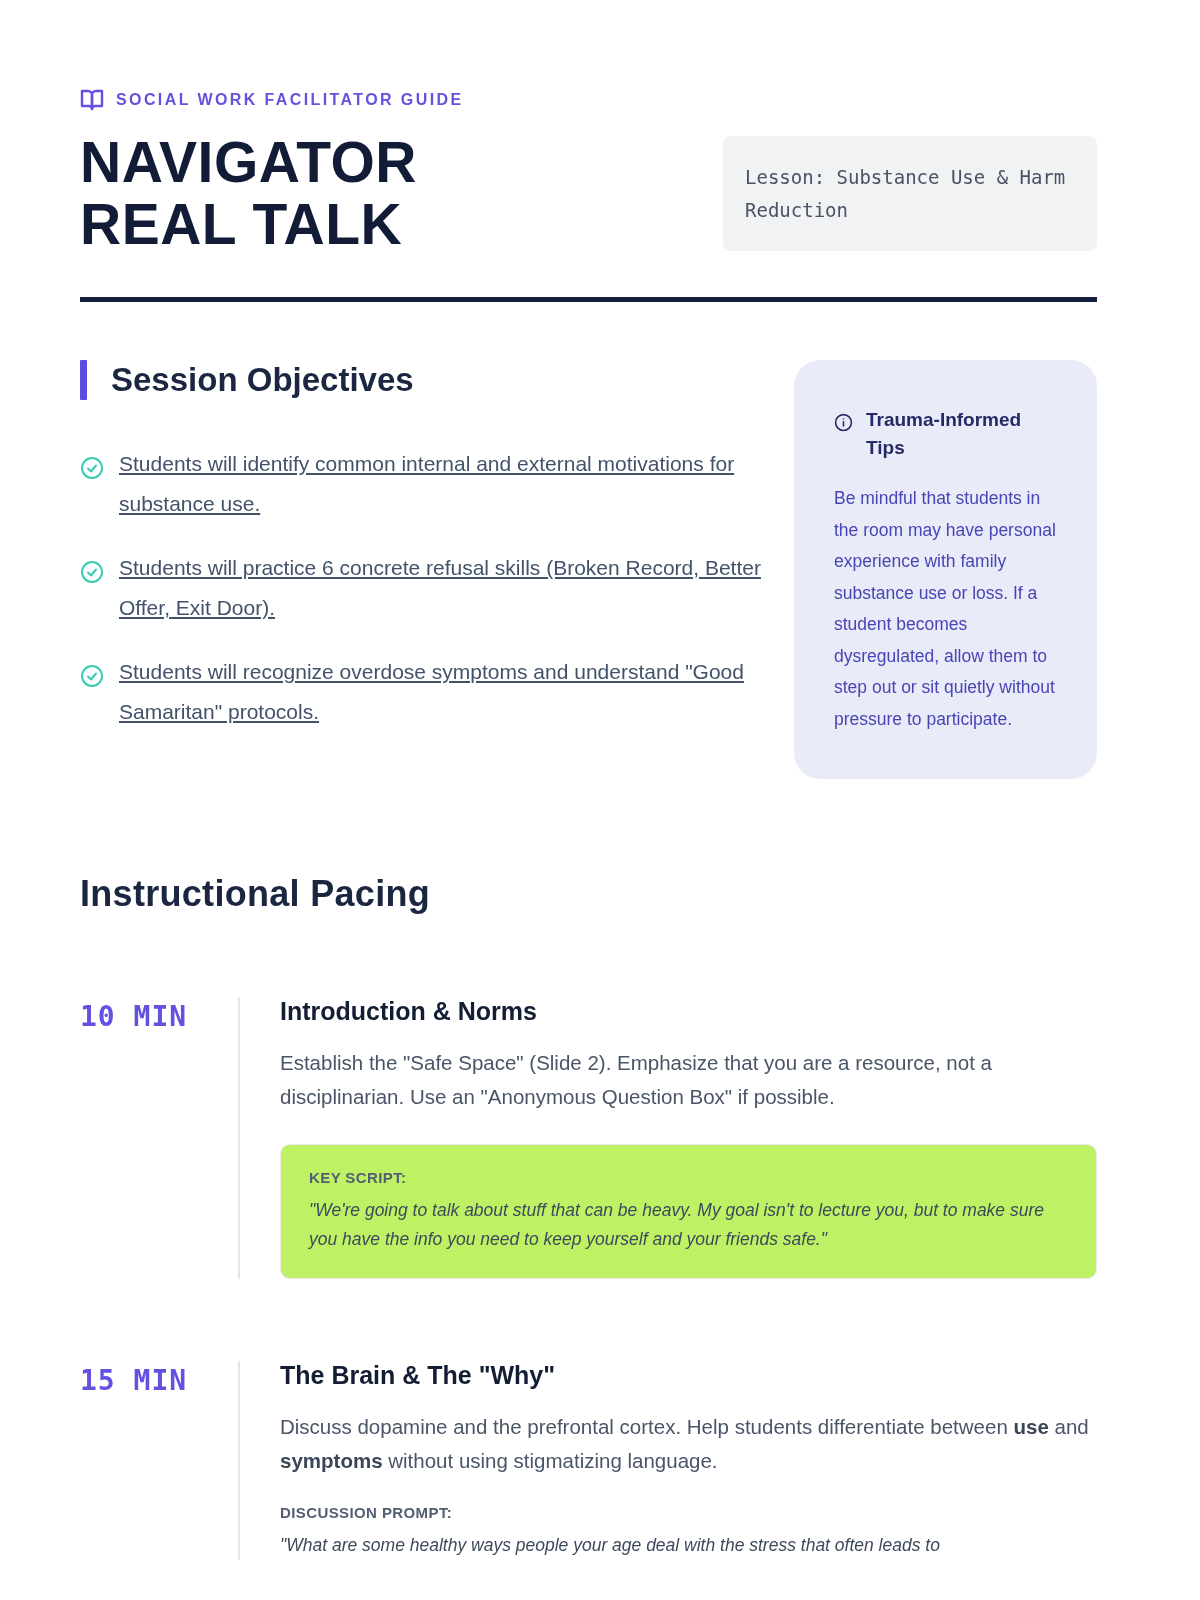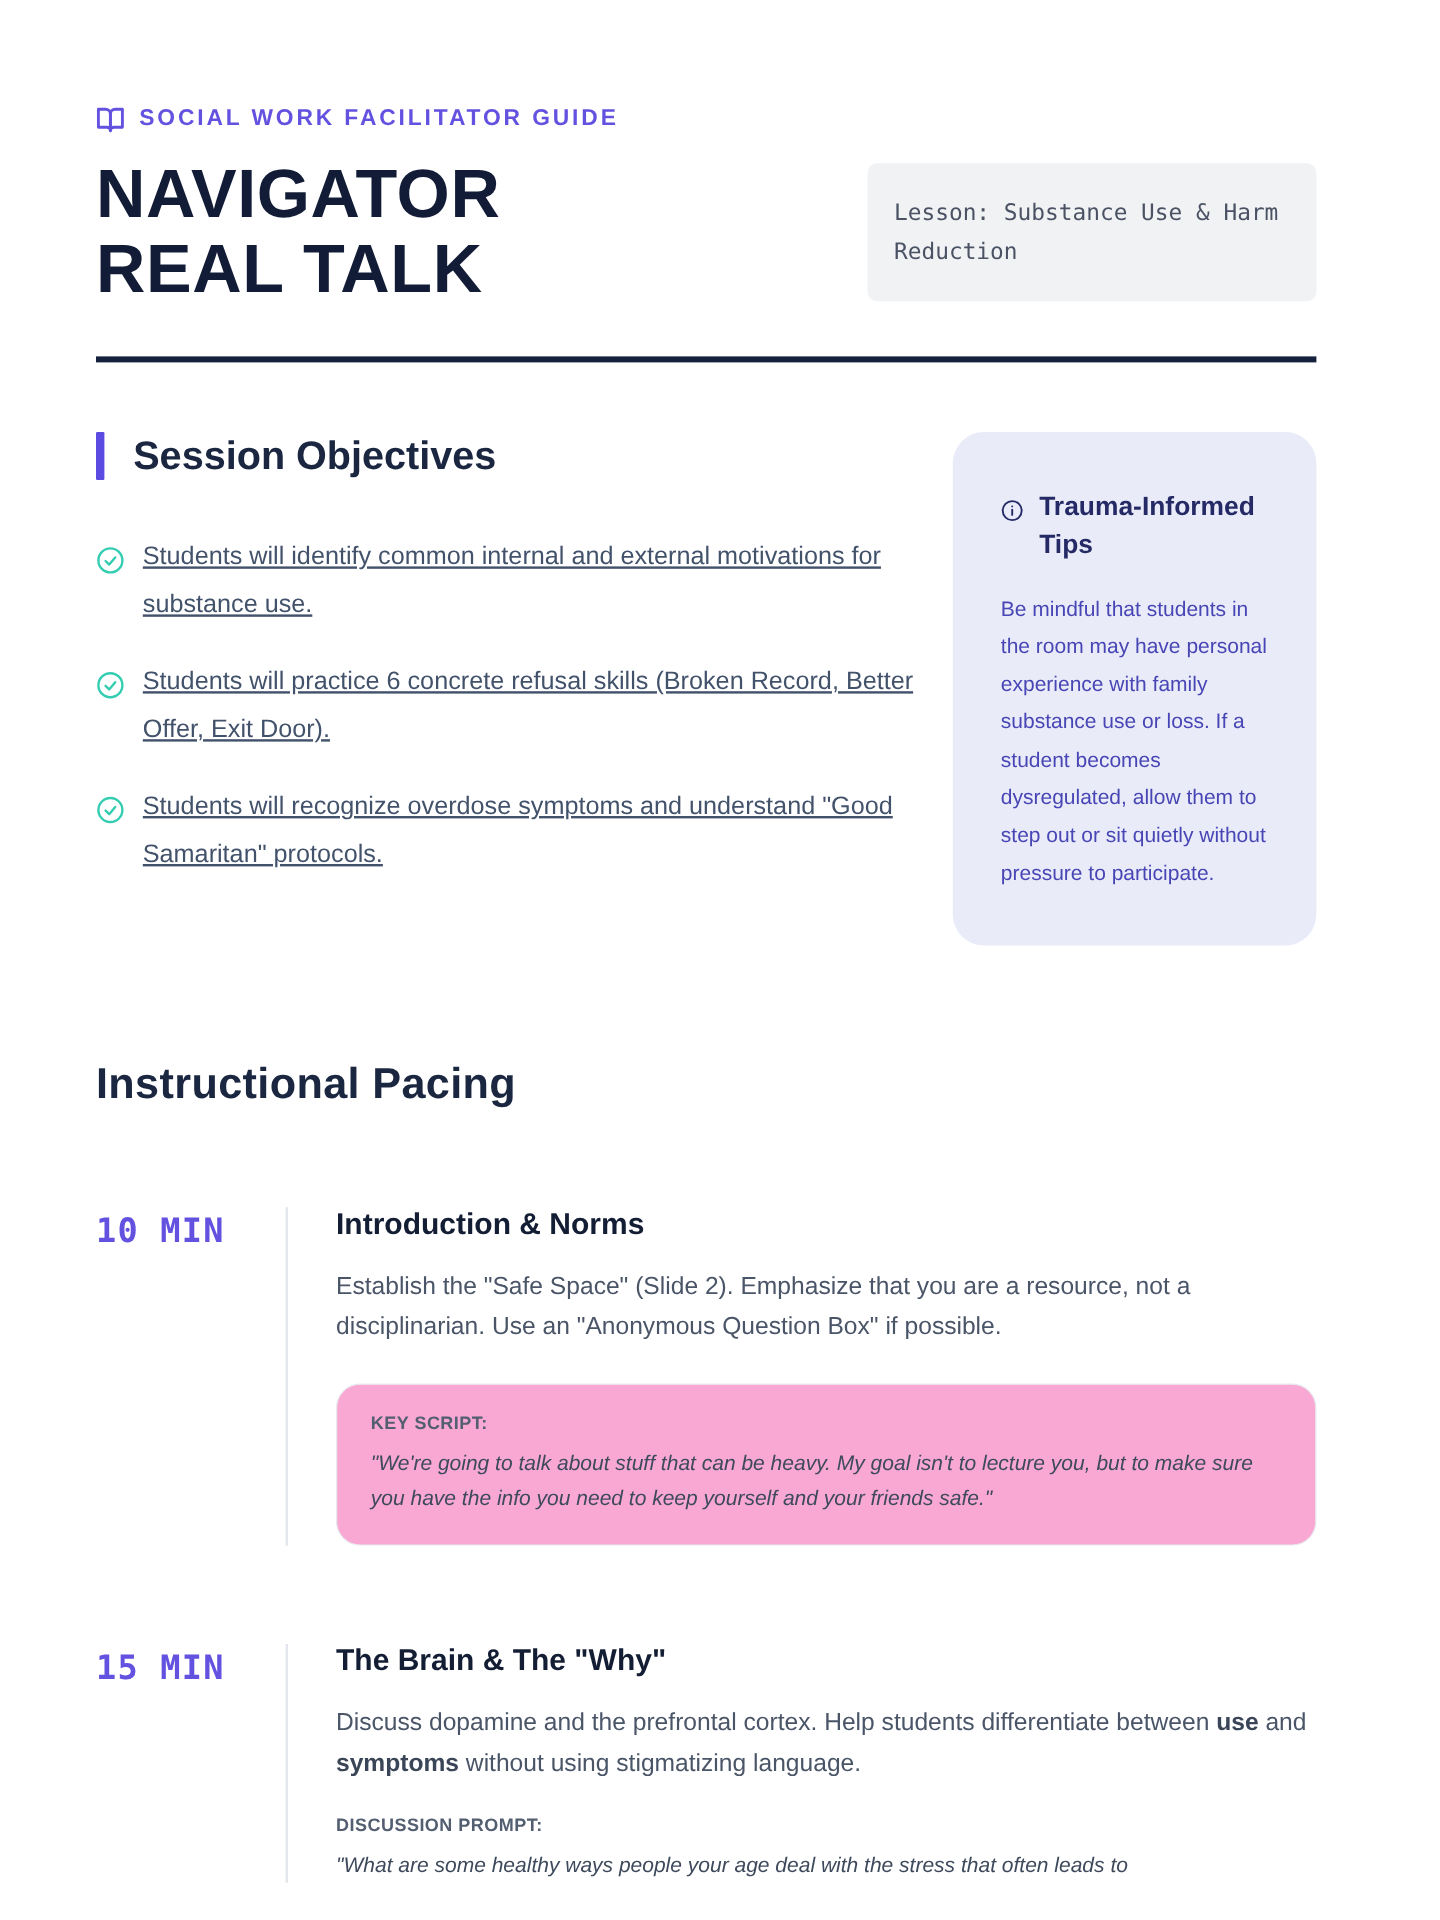--- a/index.html
+++ b/index.html
@@ -4,57 +4,57 @@
 <style>
   * { margin:0; padding:0; box-sizing:border-box; }
   html,body { background:#ffffff; }
   body {
     width:1200px; height:1600px; overflow:hidden; position:relative;
     font-family:"Liberation Sans", sans-serif; color:#1b2740;
   }
   .page { padding:88px 103px 0 80px; }
 
   
-  .eyebrow { display:flex; gap:12px; color:#6352e0;
-    font-weight:800; font-size:19px; letter-spacing:2.4px; }
+  .eyebrow { display:flex; align-items:center; gap:12px; color:#6352e0;
+    font-weight:800; font-size:16px; letter-spacing:2.4px; }
   .eyebrow svg { display:block; }
   .hero { display:flex; justify-content:space-between; align-items:center; margin-top:20px; }
   .title { font-size:57px; font-weight:900; color:#121c36; line-height:1.08; letter-spacing:0.5px; }
   .title span { display:block; }
   .lesson-badge { width:374px; background:#f0f2f4; border-radius:8px; padding:25px 22px;
     font-family:"DejaVu Sans Mono", monospace; font-size:19px; color:#4a5264; line-height:1.7; }
 
   .rule { height:5px; background:#15213c; margin-top:42px; }
 
   
   .objectives-row { display:flex; gap:16px; margin-top:58px; align-items:flex-start; }
   .objectives-col { flex:1; min-width:0; }
   .obj-heading { display:flex; align-items:center; font-size:33px; font-weight:800; color:#1b2740; }
   .heading-bar { width:7px; height:40px; background:#5b4be0; margin-right:24px; border-radius:1px; flex:0 0 auto; }
   .obj-list { margin-top:44px; }
   .obj-item { display:flex; gap:15px; margin-bottom:24px; font-size:21px; color:#42526b; line-height:40px;text-decoration:underline; }
   .obj-item .icon { flex:0 0 auto; margin-top:9px; }
 
   .tips-card { flex:0 0 303px; width:303px; background:#e9ecf8; border-radius:26px;
     padding:46px 40px 44px 40px; }
-  .tips-title { display:flex; gap:13px; font-size:22px; font-weight:800; color:#252a66; line-height:1.45; }
+  .tips-title { display:flex; gap:13px; font-size:19px; font-weight:800; color:#252a66; line-height:1.45; }
   .tips-title .icon { flex:0 0 auto; margin-top:6px; }
   .tips-body { margin-top:22px; font-size:17.5px; line-height:31.5px; color:#4845b5; font-weight:500; }
 
   
   .pacing-heading { margin-top:94px; font-size:36px; font-weight:800; color:#1b2740; letter-spacing:0.3px; }
   .entry { display:grid; grid-template-columns:158px 1fr; margin-top:82px; }
   .entry:first-of-type { margin-top:62px; }
   .entry-time { font-family:"DejaVu Sans Mono", monospace; font-weight:700; font-size:28px;
     color:#6352e0; letter-spacing:1px; padding-top:3px; }
   .entry-content { border-left:2px solid #e3e6ec; padding-left:40px; }
   .entry-title { font-size:25px; font-weight:800; color:#131d33; }
   .entry-body { margin-top:20px; font-size:20.5px; line-height:34px; color:#4a5568; }
   .entry-body .b { font-weight:700; color:#3a4557; }
-  .callout-box { margin-top:30px; background:#f9a8d4; border:1px solid #e7e9ee; border-radius:20px; padding:24px 28px; }
+  .callout-box { margin-top:30px; background:#bef264; border:1px solid #e7e9ee; border-radius:10px; padding:24px 28px; }
   .callout-plain { margin-top:26px; }
   .callout-label { font-size:15px; font-weight:800; color:#535e70; letter-spacing:0.4px; }
   .callout-text { margin-top:10px; font-style:italic; font-size:17.5px; line-height:29px; color:#3e4a5c; }
 </style>
 </head>
 <body>
 
 <div class="page">
 
   <div class="eyebrow">

